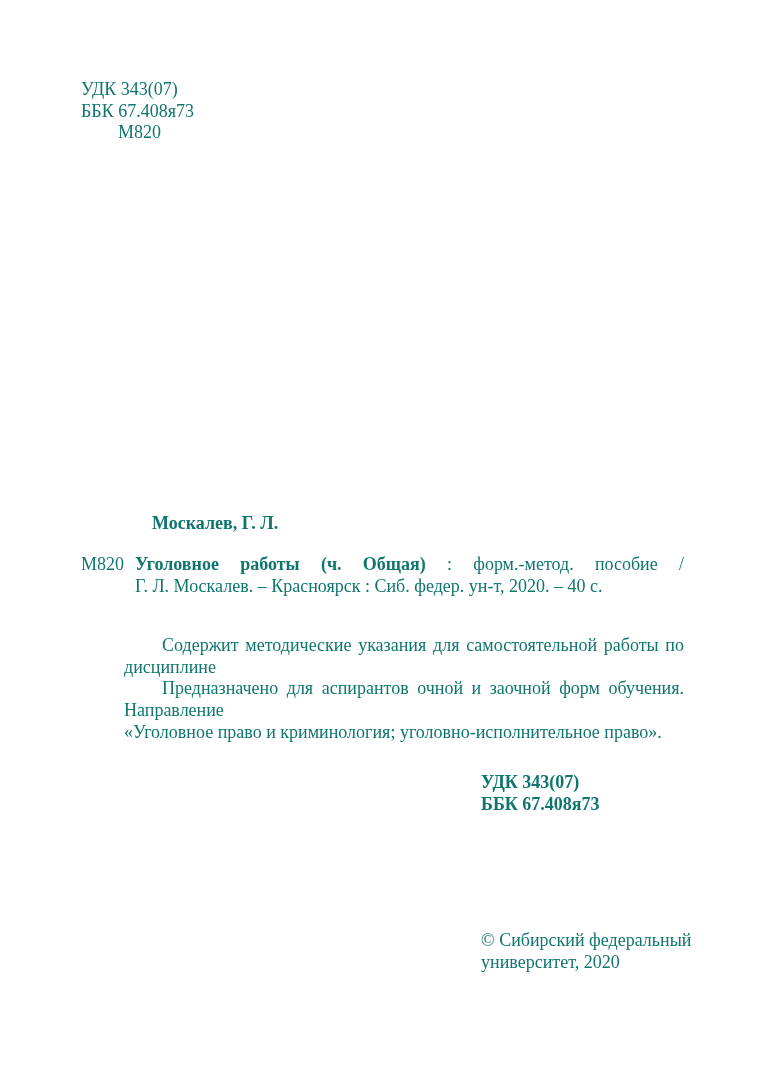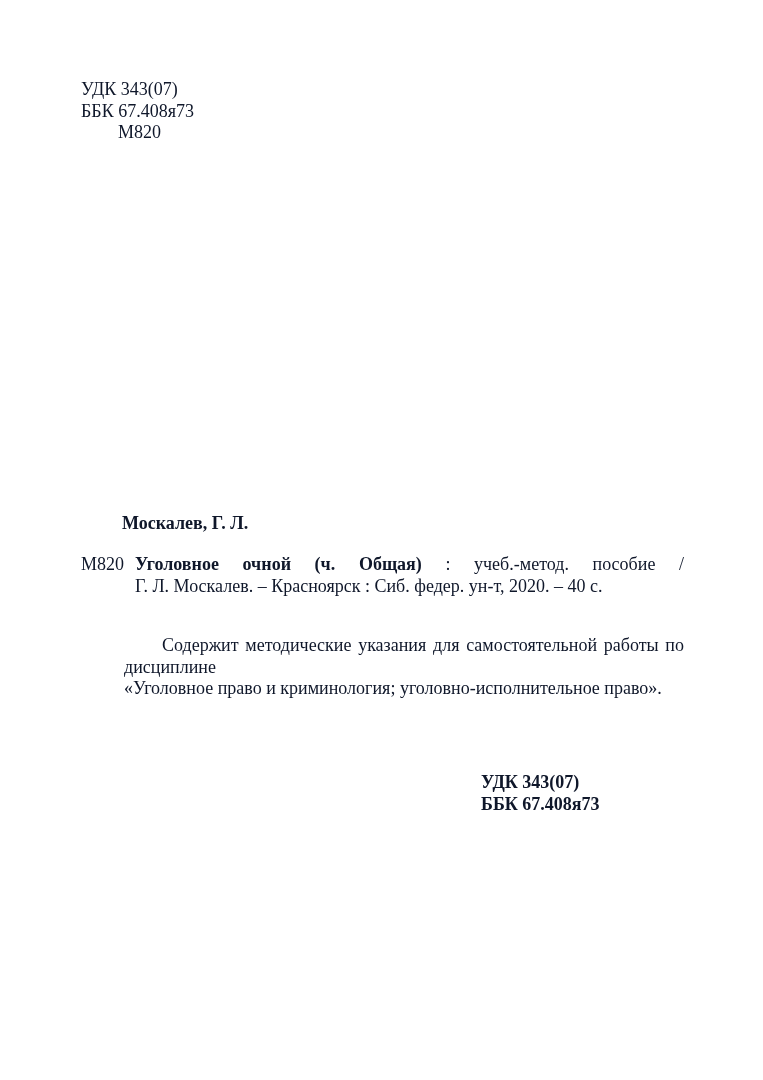--- a/index.html
+++ b/index.html
@@ -5,41 +5,41 @@
   html, body {
     margin: 0;
     padding: 0;
     background: #ffffff;
   }
   .page {
     position: relative;
     width: 763px;
     height: 1080px;
     background: #ffffff;
-    color: #0f172a;
+    color: #0f766e;
     font-family: "Liberation Serif", "DejaVu Serif", serif;
     font-size: 18px;
     line-height: 21.7px;
     overflow: hidden;
   }
   .abs { position: absolute; }
   .bold { font-weight: bold; }
   .line { white-space: nowrap; }
   
   .jl {
     white-space: normal;
     text-align: justify;
     text-align-last: justify;
   }
   .indent { text-indent: 38px; }
 
   .top-codes { left: 81px; top: 79px; }
   .top-codes .code-indent { margin-left: 37px; }
 
-  .author-heading { left: 122px; top: 513px; font-weight: bold; }
+  .author-heading { left: 152px; top: 513px; font-weight: bold; }
 
   .bib-entry {
     left: 81px; top: 554px; width: 603px;
     display: flex; align-items: flex-start;
   }
   .bib-code { flex: 0 0 54px; }
   .bib-text { flex: 1 1 auto; min-width: 0; }
 
   .annotation { left: 124px; top: 635px; width: 560px; }
 
@@ -58,32 +58,37 @@
     <div class="line">УДК 343(07)</div>
     <div class="line">ББК 67.408я73</div>
     <div class="line code-indent">М820</div>
   </div>
 
   <div class="abs author-heading">Москалев, Г. Л.</div>
 
   <div class="abs bib-entry">
     <div class="bib-code">М820</div>
     <div class="bib-text">
-      <div class="jl"><span class="bold">Уголовное очной (ч. Общая)</span> <span>: учеб.-метод. пособие /</span></div>
+      <div class="jl"><span class="bold">Уголовное работы (ч. Общая)</span> <span>: форм.-метод. пособие /</span></div>
       <div class="line">Г. Л. Москалев. – Красноярск : Сиб. федер. ун-т, 2020. – 40 с.</div>
     </div>
   </div>
 
   <div class="abs annotation">
     <div class="jl indent">Содержит методические указания для самостоятельной работы по дисциплине</div>
+    <div class="jl indent">Предназначено для аспирантов очной и заочной форм обучения. Направление</div>
     <div class="line">«Уголовное право и криминология; уголовно-исполнительное право».</div>
   </div>
 
   <div class="abs classification">
     <div class="line">УДК 343(07)</div>
     <div class="line">ББК 67.408я73</div>
   </div>
 
   <div class="abs electronic">
   </div>
 
+  <div class="abs copyright">
+    <div class="line">© Сибирский федеральный</div>
+    <div class="line">университет, 2020</div>
+  </div>
 
 </div>
 
 </body></html>

